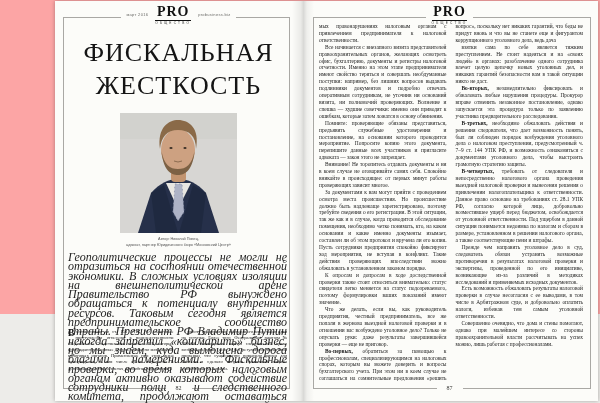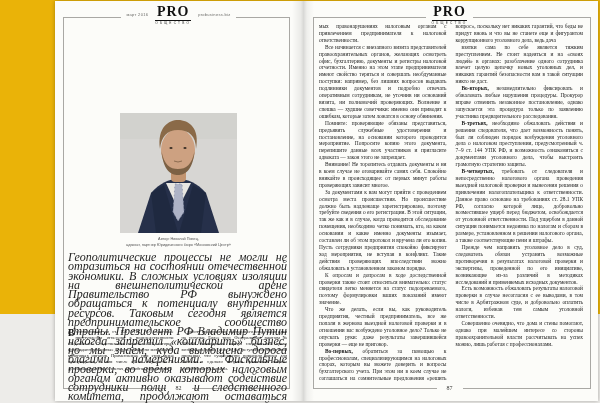--- a/index.html
+++ b/index.html
@@ -1,17 +1,17 @@
 <!DOCTYPE html>
 <html><head>
 <meta charset="utf-8">
 <style>
   html,body{margin:0;padding:0;width:600px;height:403px;overflow:hidden;background:#edecE9;}
   body{font-family:"Liberation Serif","DejaVu Serif",serif;color:#1c1c1c;}
-  .scan{position:absolute;left:0;top:0;width:600px;height:314px;background:#eab308;}
+  .scan{position:absolute;left:0;top:0;width:600px;height:314px;background:#fca5a5;}
   .spread{position:absolute;left:55px;top:1px;width:543px;height:400px;background:#fcfcf9;box-shadow:0 0 4px rgba(0,0,0,.3);}
   .gutter{position:absolute;left:237px;top:0;width:22px;height:400px;pointer-events:none;
     background:linear-gradient(to right,rgba(0,0,0,0) 0%,rgba(0,0,0,.07) 40%,rgba(0,0,0,.14) 52%,rgba(0,0,0,.05) 68%,rgba(0,0,0,0) 100%);}
   .page{position:absolute;top:1px;height:397px;}
   .page-left{left:2px;width:243px;}
   .page-right{left:247px;width:295px;}
   .frame{position:absolute;border:1px solid #a9a8a4;}
   .page-left .frame{left:6px;top:15px;width:225px;height:370px;}
   .page-right .frame{left:11px;top:15px;width:276px;height:370px;}
   .hdr{position:absolute;top:3px;left:0;width:100%;display:flex;justify-content:center;align-items:center;gap:7px;}
@@ -49,20 +49,21 @@
         <div class="hdr-inner">
           <span class="hdr-small">март 2016</span>
           <div class="logo">
             <div class="logo-pro">PRO</div>
             <div class="logo-sub">ОБЩЕСТВО</div>
           </div>
           <span class="hdr-small">probusiness.biz</span>
         </div>
       </div>
 
+      <h1 class="title"><span>ФИСКАЛЬНАЯ</span><br><span>ЖЕСТКОСТЬ</span></h1>
 
       <div class="photo">
         <svg width="117" height="120" viewBox="0 0 117 120">
           <rect width="117" height="120" fill="#d7d6d3"></rect>
           <rect width="117" height="26" fill="#cfcecb" opacity="0.6"></rect>
 
           <path d="M18 120 L31 80 C40 70 49 66 58 66 C68 66 77 70 86 80 L99 120 Z" fill="#26304a"></path>
           <path d="M31 80 L44 72 L58 120 L36 120 Z" fill="#1f2940"></path>
           <path d="M86 80 L73 72 L59 120 L81 120 Z" fill="#1f2940"></path>
 

